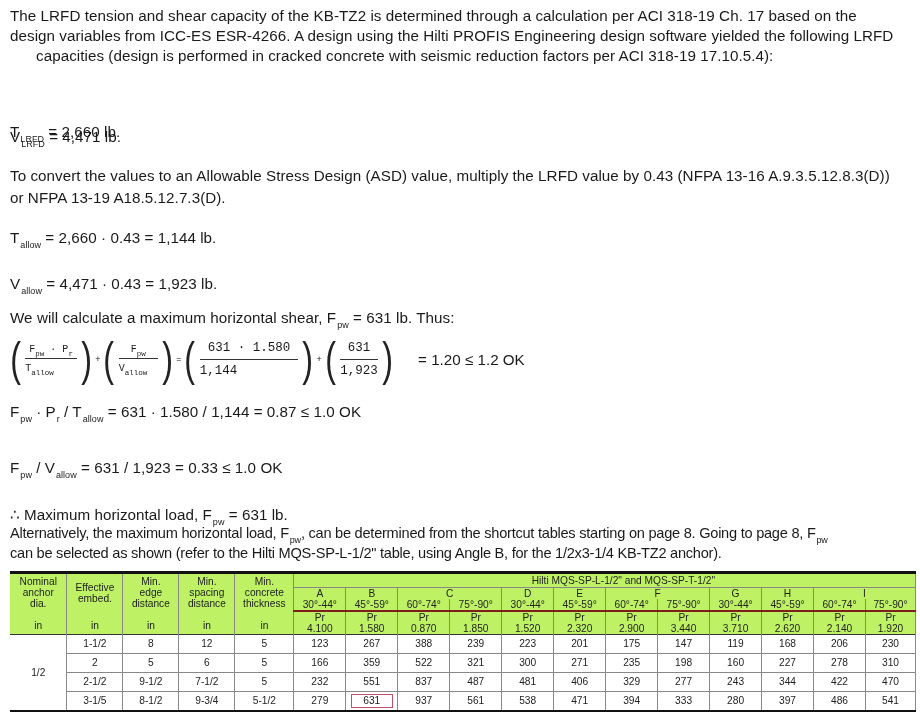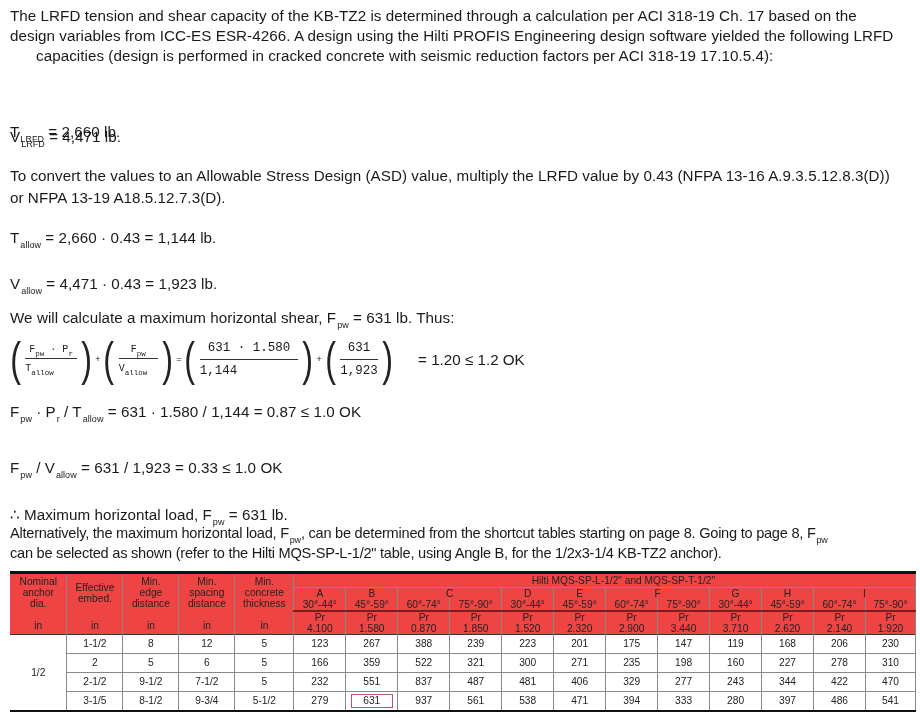--- a/index.html
+++ b/index.html
@@ -29,21 +29,21 @@
   
   table.anchor {
     position: absolute; left: 10px; top: 571px; width: 906px;
     border-collapse: collapse; font-size: 10.2px; color: #222;
     border-top: 3px solid #111; border-bottom: 2px solid #111;
   }
   table.anchor th, table.anchor td {
     text-align: center; padding: 0; font-weight: normal;
     border-left: 1px solid #888; border-right: 1px solid #888;
   }
-  table.anchor thead th { background: #ef4444; line-height: 11px; }
+  table.anchor thead th { background: #bef264; line-height: 11px; }
   table.anchor thead tr.r1 th { height: 13px; }
   table.anchor thead tr.brand th.brand { text-align: right; padding-right: 200px; border-bottom: 1px solid #888; }
   table.anchor thead .first-col { border-left: none; }
   table.anchor tbody td { height: 18px; border-top: 1px solid #888; line-height: 18px; }
   table.anchor tbody tr:first-child td { border-top: 1px solid #333; }
   table.anchor tbody td.dia { border-left: none; }
   table.anchor .lower { border-top: 2px solid #7f1d1d; }
   .hl { display: inline-block; border: 1px solid #c0506a; width: 40px; line-height: 12px; }
 </style>
 </head>

